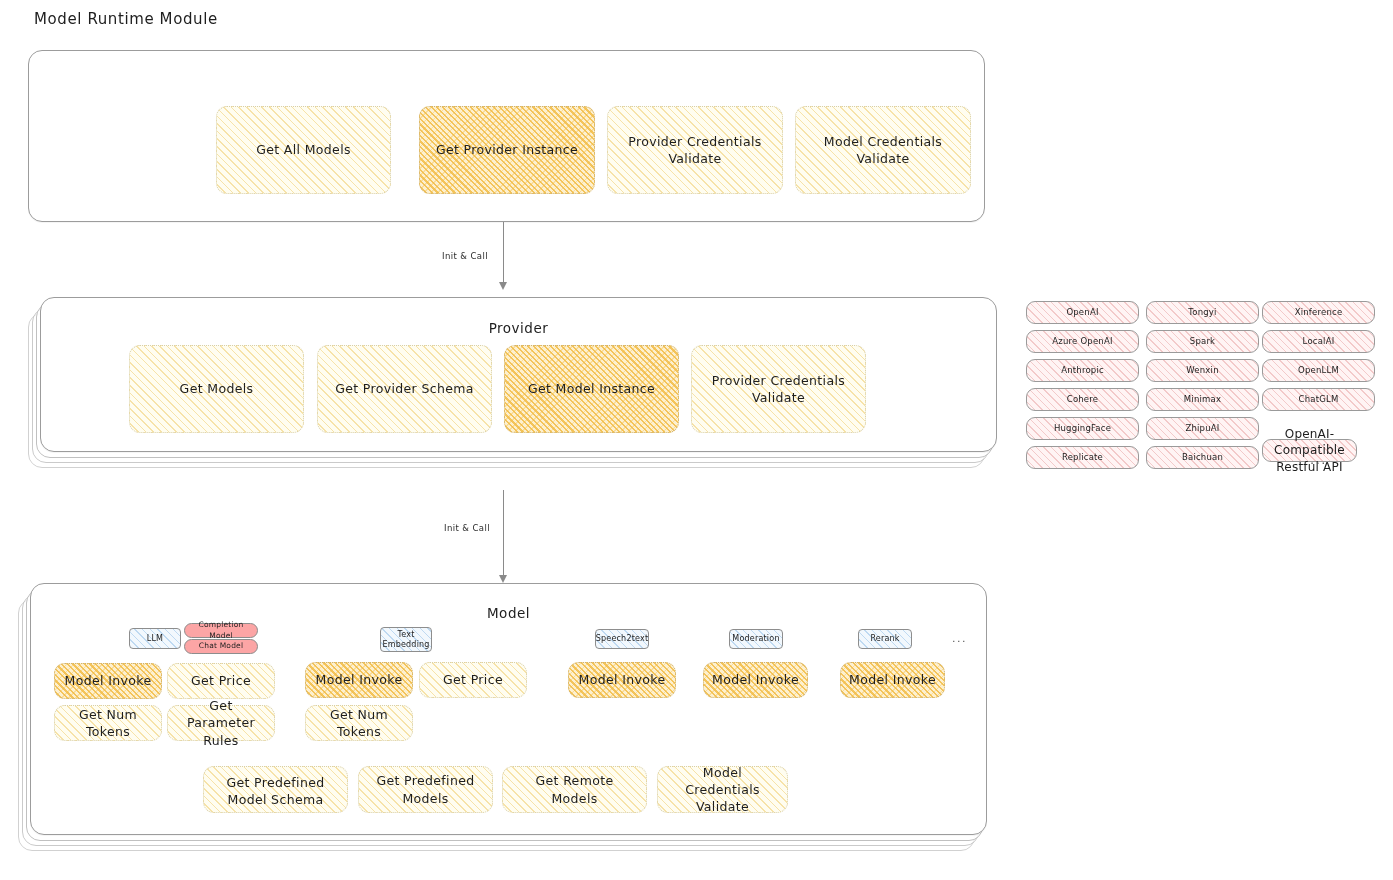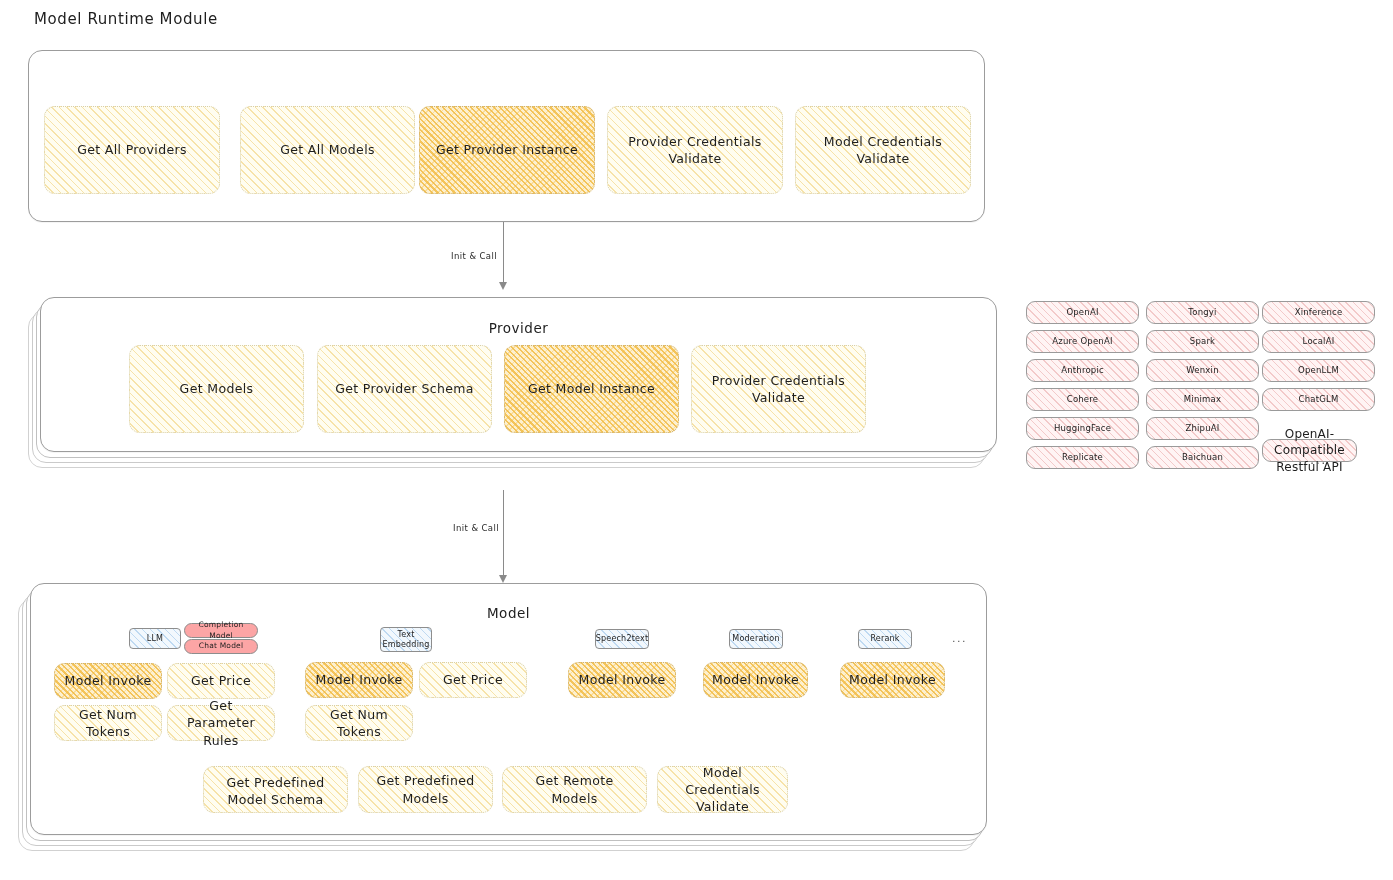--- a/index.html
+++ b/index.html
@@ -104,38 +104,35 @@
 
   
   .arrow-line{position:absolute;width:1.3px;background:#8a8a8a;}
   .arrow-head{
     position:absolute;width:0;height:0;
     border-left:4.5px solid transparent;border-right:4.5px solid transparent;
     border-top:8px solid #8a8a8a;
   }
   .arrow-label{
     position:absolute;font-size:8.5px;letter-spacing:.4px;color:#2b2b2b;
-    white-space:nowrap;text-align:right;
+    white-space:nowrap;text-align:center;
   }
 </style>
 </head>
 <body>
 
 <div class="canvas">
 
   <div id="page-title">Model Runtime Module</div>
 
   <div class="card-stack" style="left:28px;top:50px;width:957px;height:172px;">
     <div class="face"></div>
   </div>
 
-  <div class="node y" style="left:44px;top:106px;width:176px;height:88px;">
-    <span>Get All Providers</span>
-  </div>
-  <div class="node y" style="left:240px;top:106px;width:175px;height:88px;">
+  <div class="node y" style="left:216px;top:106px;width:175px;height:88px;">
     <span>Get All Models</span>
   </div>
   <div class="node y hl" style="left:419px;top:106px;width:176px;height:88px;">
     <span>Get Provider Instance</span>
   </div>
   <div class="node y" style="left:607px;top:106px;width:176px;height:88px;">
     <span>Provider Credentials Validate</span>
   </div>
   <div class="node y" style="left:795px;top:106px;width:176px;height:88px;">
     <span>Model Credentials Validate</span>

